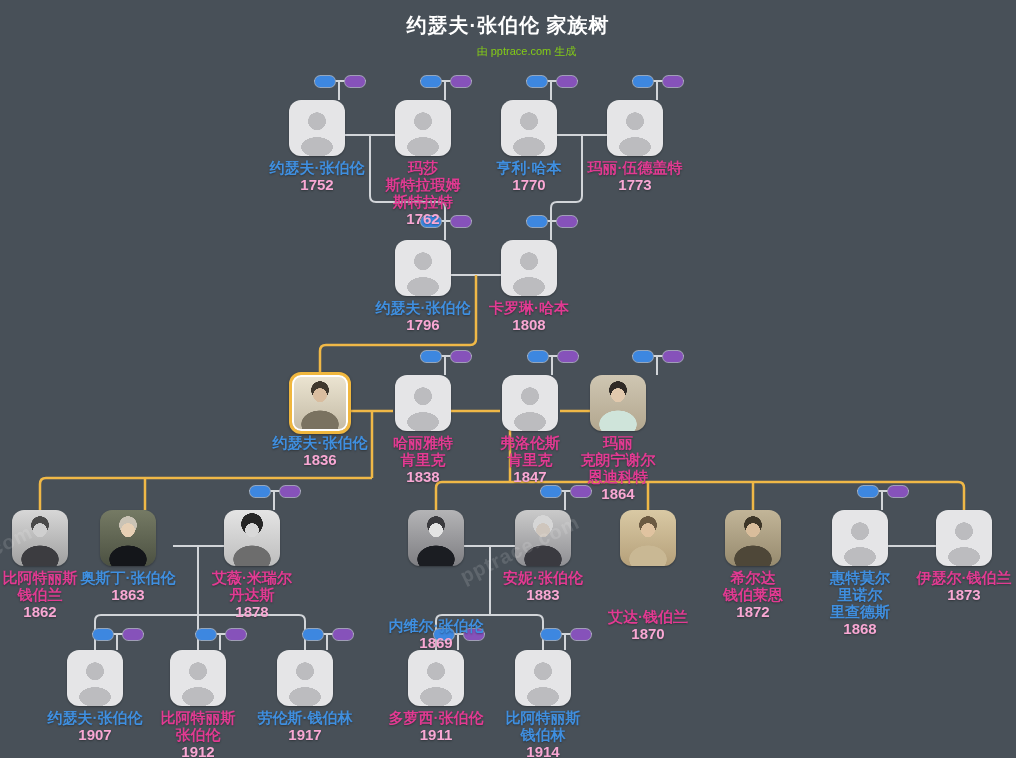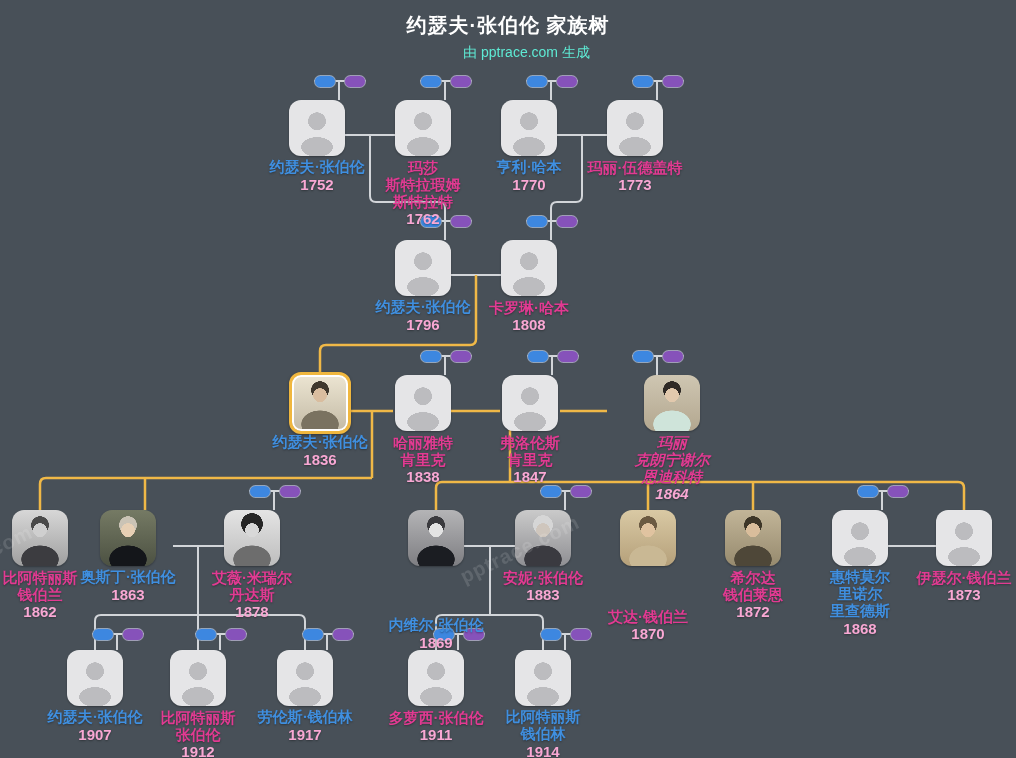--- a/index.html
+++ b/index.html
@@ -4,21 +4,21 @@
 <style>
   html,body{margin:0;padding:0;}
   body{
     width:1016px;height:758px;overflow:hidden;position:relative;
     background:#485058;
     font-family:"Liberation Sans","DejaVu Sans",sans-serif;
   }
   .stage{position:absolute;inset:0;}
   .header{position:absolute;top:12px;left:0;width:1016px;text-align:center;}
   .title{font-size:20px;font-weight:700;color:#ffffff;letter-spacing:1px;}
-  .subtitle{margin-top:5px;font-size:14px;color:#5eead4;margin-left:37px;}
+  .subtitle{margin-top:5px;font-size:11px;color:#84cc16;margin-left:37px;}
   svg#connectors{position:absolute;left:0;top:0;}
   .cpath{fill:none;stroke:#d2d5d9;stroke-width:2;}
   .ypath{fill:none;stroke:#f0b847;stroke-width:2.5;}
   
   .pills{position:absolute;display:flex;gap:8px;}
   .pill{width:22px;height:13px;border-radius:7px;border:1px solid rgba(165,171,181,.85);box-sizing:border-box;}
   .pill-father{background:#3d87e0;}
   .pill-mother{background:#8652ba;}
   
   .person{position:absolute;width:120px;display:flex;flex-direction:column;align-items:center;transform:translateX(-50%);}
@@ -48,21 +48,21 @@
   .photo-beatrice1862{--skin:#cfcfcf;--hair:#4a4a4a;--suit:#3c3c40;--bg1:#d7d7d7;--bg2:#9f9f9f;}
   .photo-austen1863{--skin:#e6cfb4;--hair:#cac3b5;--suit:#14161a;--bg1:#757a64;--bg2:#4c5142;}
   .photo-ivy1878{--skin:#d8d8d8;--hair:#262626;--hairr:11px;--hairy:25%;--suit:#6d6d6d;--bg1:#e4e4e4;--bg2:#bdbdbd;}
   .photo-neville1869{--skin:#e3e3e3;--hair:#3a3a3e;--suit:#1b1d22;--bg1:#b4b4b6;--bg2:#7e7e82;}
   .photo-anne1883{--skin:#cfc6bd;--hair:#d6d6d6;--hairr:10px;--suit:#3a3a40;--bg1:#cacaca;--bg2:#8f8f93;}
   .photo-ida1870{--skin:#e0c3a0;--hair:#6b5a42;--suit:#c9b894;--bg1:#d9c9a4;--bg2:#b5a07a;}
   .photo-hilda1872{--skin:#d9bd9b;--hair:#3d3628;--suit:#4e4738;--bg1:#c2b598;--bg2:#968a6e;}
   .label{margin-top:3px;text-align:center;}
   .nline{font-size:15px;font-weight:700;line-height:17px;white-space:nowrap;
          text-shadow:0 1px 2px rgba(0,0,0,.35);}
-  .nline.m{color:#3f8fe0;font-family:Liberation Serif, serif;}
+  .nline.m{color:#3f8fe0;}
   .nline.f{color:#e23a92;}
   .nline.year{color:#f9a8d4;}
   .wm{position:absolute;font-size:20px;font-weight:700;letter-spacing:1px;
       color:rgba(255,255,255,.13);transform:rotate(-26deg);pointer-events:none;z-index:50;}
   .wm1{left:455px;top:538px;}
   .wm2{left:-92px;top:548px;}
 </style>
 </head>
 <body>
 
@@ -264,21 +264,21 @@
         </div>
       </div>
       <div class="person" style="left: 530px; top: 375px;">
         <div class="card ph"></div>
         <div class="label">
           <div class="nline f">弗洛伦斯</div>
           <div class="nline f">肯里克</div>
           <div class="nline year">1847</div>
         </div>
       </div>
-      <div class="person" style="left: 672px; top: 375px; font-style: italic;">
+      <div class="person" style="left: 618px; top: 375px;">
         <div class="card photo photo-mary1864"></div>
         <div class="label">
           <div class="nline f">玛丽</div>
           <div class="nline f">克朗宁谢尔</div>
           <div class="nline f">恩迪科特</div>
           <div class="nline year">1864</div>
         </div>
       </div>
       <div class="person" style="left: 40px; top: 510px;">
         <div class="card photo photo-beatrice1862"></div>

